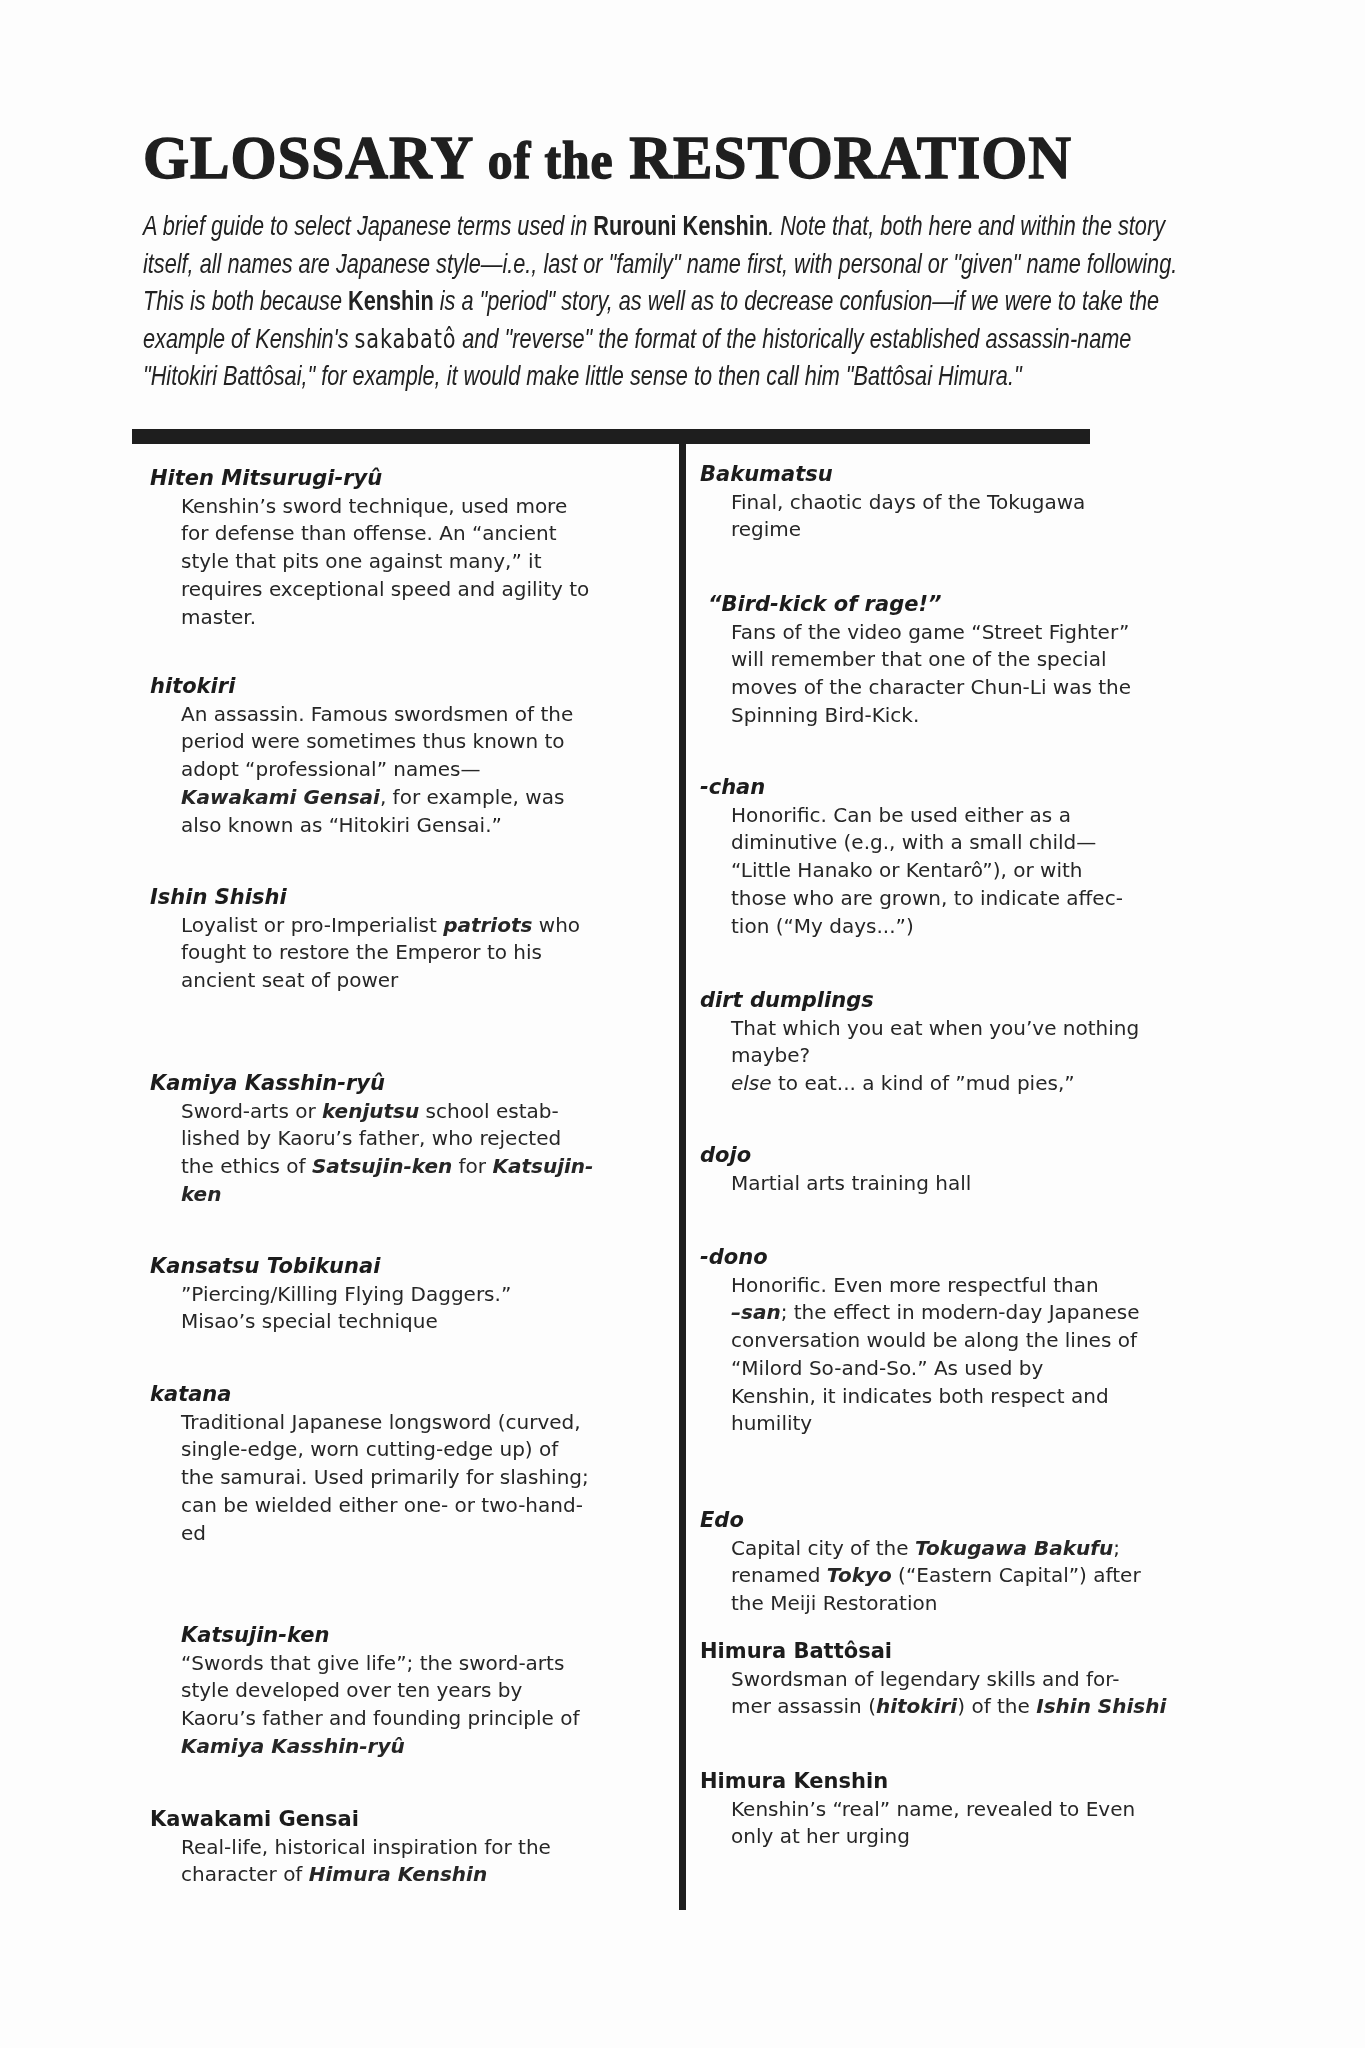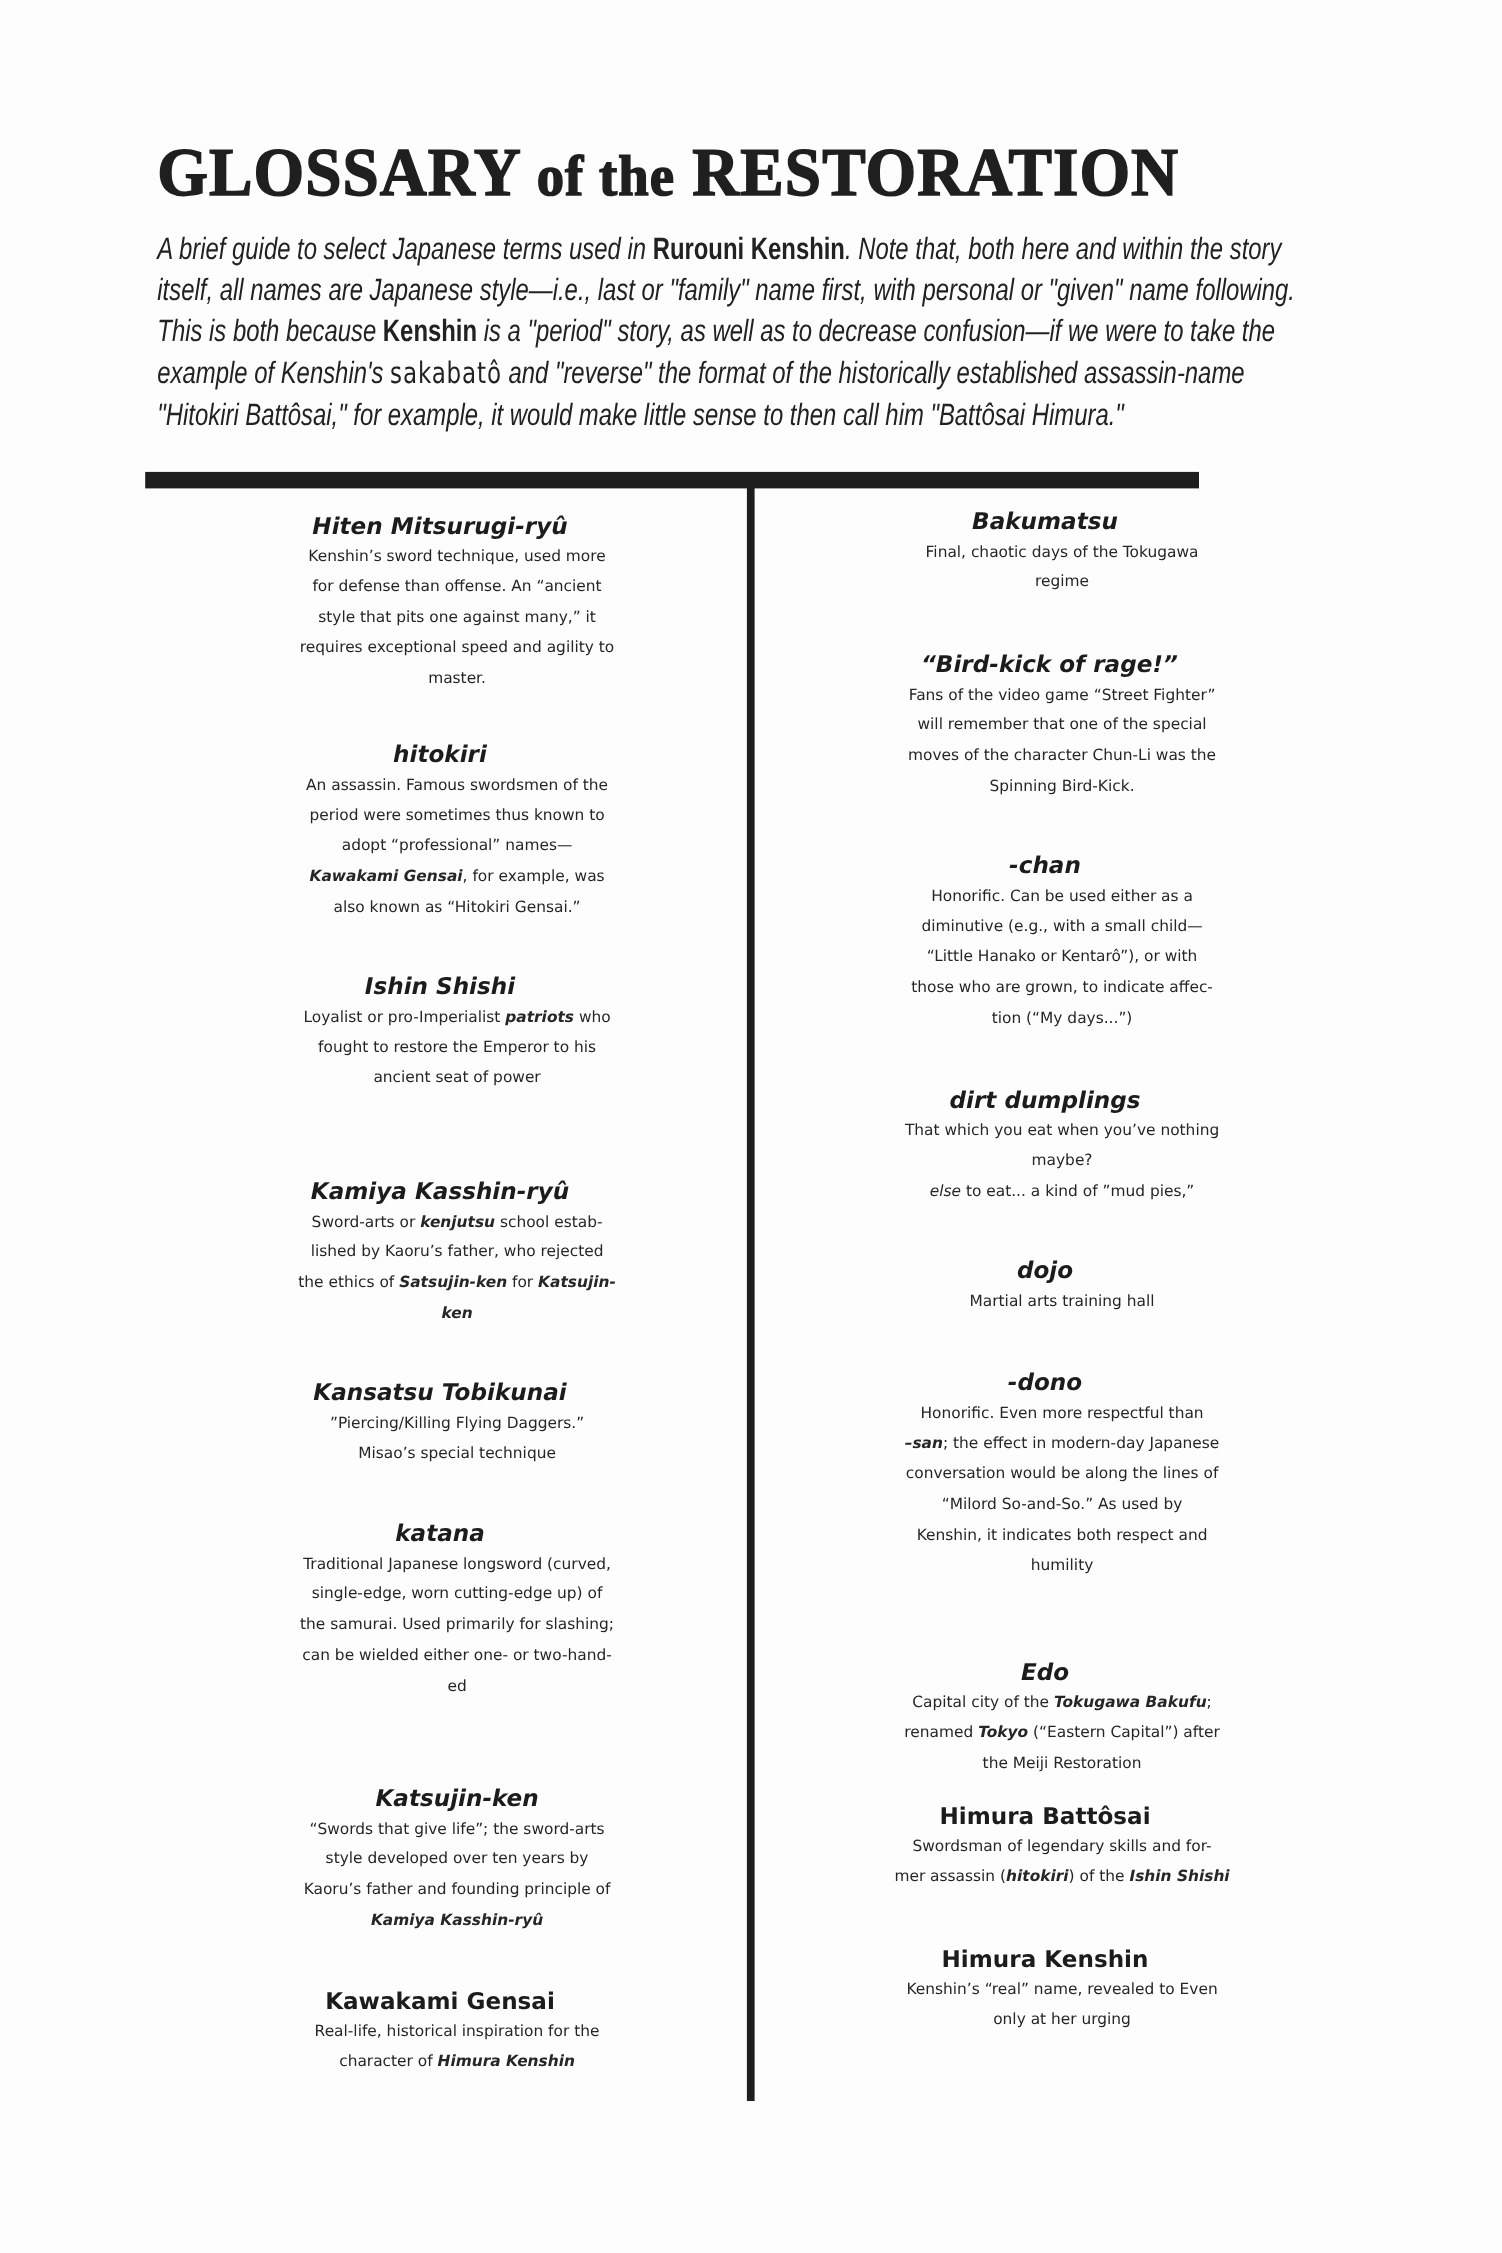--- a/index.html
+++ b/index.html
@@ -29,28 +29,28 @@
   .intro b { font-style: normal; font-weight: bold; font-family: "Liberation Sans", sans-serif; }
   .intro .plain { font-style: normal; font-family: "DejaVu Sans", sans-serif; font-size: 27px; letter-spacing: 1px; }
   .hbar {
     position: absolute; left: 132px; top: 429px; width: 958px; height: 15px;
     background: #1e1e1e;
   }
   .vbar {
     position: absolute; left: 679px; top: 440px; width: 7px; height: 1470px;
     background: #1e1e1e;
   }
-  .entry { position: absolute; width: 500px; text-align: center; }
+  .entry { position: absolute; width: 500px; }
   .entry .term {
     font-family: "DejaVu Sans", sans-serif; font-weight: bold; font-style: italic;
     font-size: 21px; line-height: 27.7px; white-space: nowrap; color: #1c1c1c;
   }
   .entry .term.upright { font-style: normal; }
   .entry .def {
-    font-family: "DejaVu Sans", sans-serif; font-size: 14px; line-height: 27.7px;
+    font-family: "DejaVu Sans", sans-serif; font-size: 20px; line-height: 27.7px;
     margin-left: 31px; color: #262626; white-space: nowrap;
   }
   .entry .def .line { display: block; }
   .def b { font-weight: bold; font-style: italic; }
   .def i { font-style: italic; }
   .left { left: 150px; }
   .right { left: 700px; }
 </style>
 </head>
 <body>

